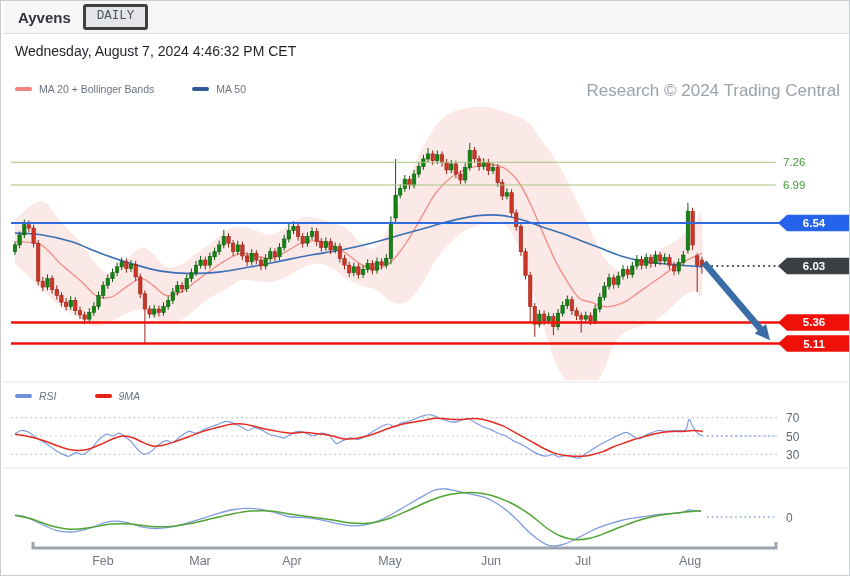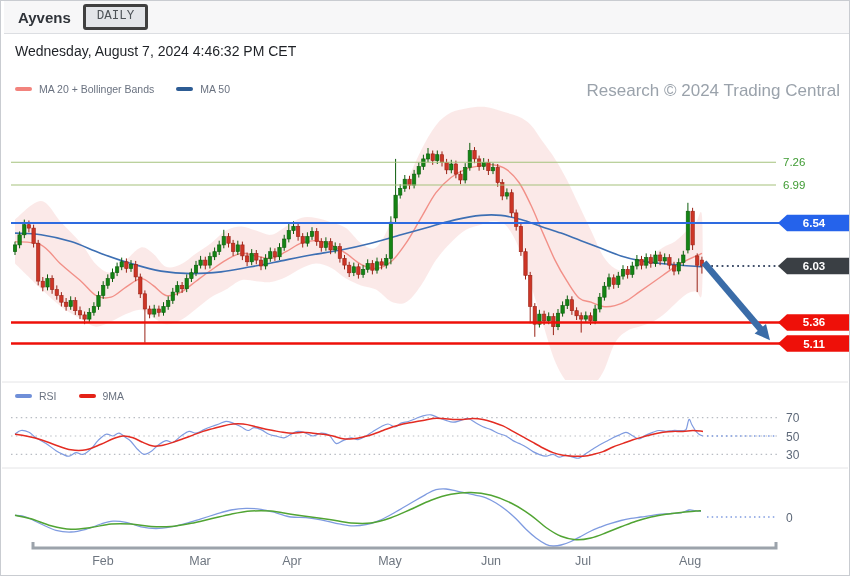--- a/index.html
+++ b/index.html
@@ -13,21 +13,21 @@
     display:flex;align-items:center;box-sizing:border-box;padding-left:14px;
   }
   .title{font-size:15px;font-weight:700;color:#30343a;margin-right:12px;}
   .badge{
     background:#e3e5e9;border:3px solid #404040;border-radius:3px;
     color:#4e5358;font-size:12.5px;padding:3px 11px 4px 11px;line-height:1;font-family:Liberation Mono, monospace;
   }
   .dateline{
     position:absolute;left:14px;top:42px;font-size:14px;color:#1e2126;
   }
-  .legend-row{position:absolute;display:flex;gap:8px;}
+  .legend-row{position:absolute;display:flex;gap:24px;}
   .legend-item{display:flex;align-items:center;gap:7px;margin-right:14px;}
   .dash{width:17px;height:4px;border-radius:2px;background:#888;}
   .legend-label{font-size:10.5px;color:#6a7280;}
   .attribution{
     position:absolute;right:9px;top:80px;font-size:17px;color:#9aa2ab;
   }
   svg text{font-family:"Liberation Sans",sans-serif;}
 </style>
 </head>
 <body>
@@ -47,21 +47,21 @@
       <span class="legend-label">MA 20 + Bollinger Bands</span>
     </div>
     <div class="legend-item">
       <span class="dash" id="dash-main-1" style="background: rgb(45, 92, 148);"></span>
       <span class="legend-label">MA 50</span>
     </div>
   </div>
 
   <div class="attribution">Research © 2024 Trading Central</div>
 
-  <div class="legend-row" style="left:14px;top:389px;">
+  <div class="legend-row" style="left:14px;top:389px;font-style:italic;">
     <div class="legend-item">
       <span class="dash" id="dash-rsi-0" style="background: rgb(111, 143, 216);"></span>
       <span class="legend-label">RSI</span>
     </div>
     <div class="legend-item">
       <span class="dash" id="dash-rsi-1" style="background: rgb(228, 34, 23);"></span>
       <span class="legend-label">9MA</span>
     </div>
   </div>
 

